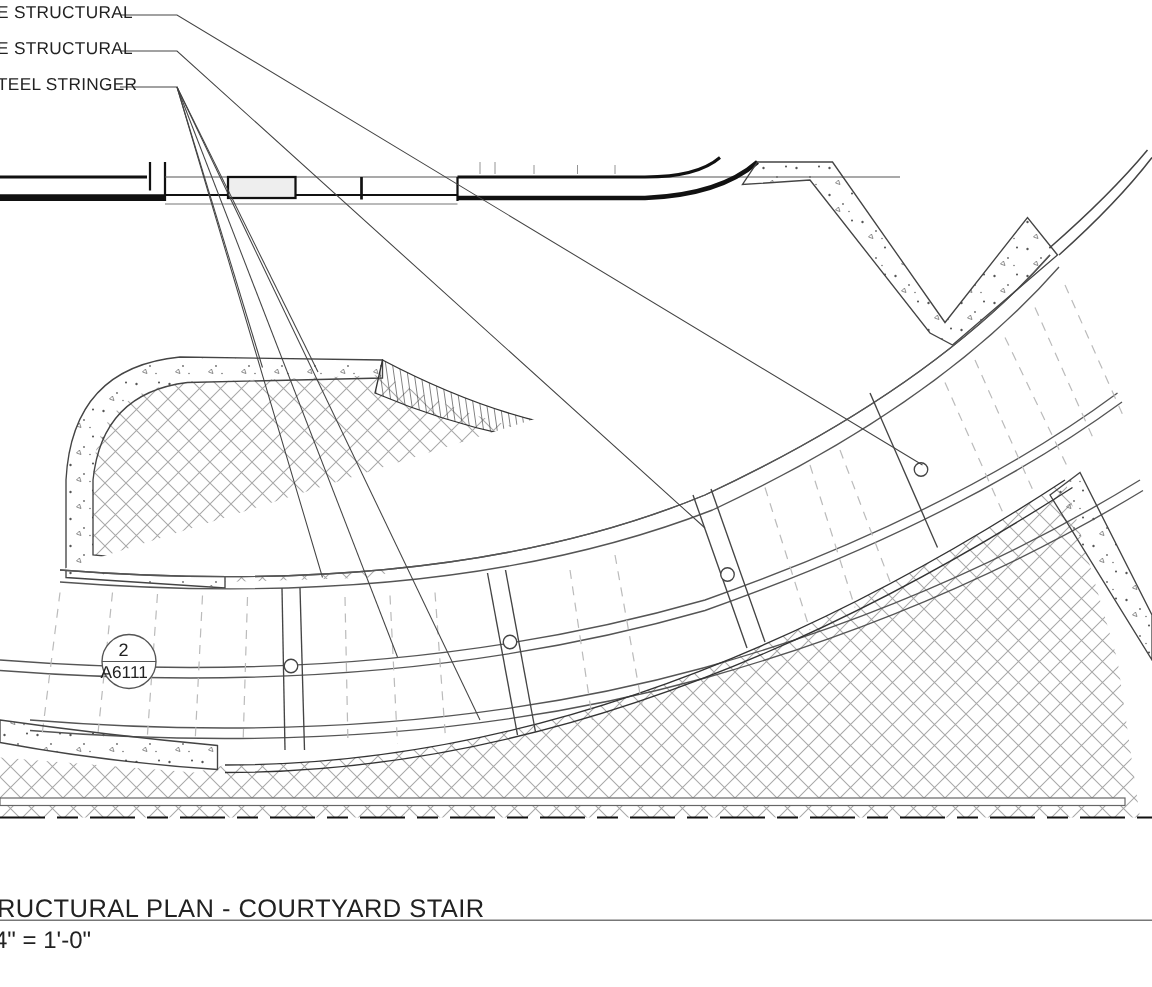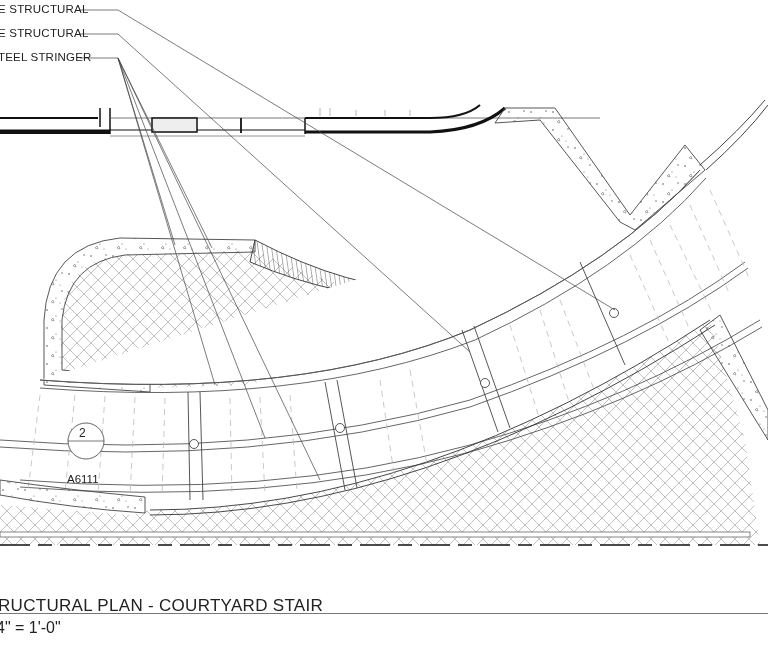--- a/index.html
+++ b/index.html
@@ -3,21 +3,21 @@
   <meta charset="utf-8">
   <style>
     html, body { margin: 0; padding: 0; background: #ffffff; }
     body { width: 768px; height: 658px; overflow: hidden; position: relative; font-family: "Liberation Sans", sans-serif; }
     #canvas { position: absolute; left: 0; top: 0; width: 768px; height: 658px; }
     .callout { position: absolute; font-size: 11.5px; color: #222; letter-spacing: 0.2px; white-space: nowrap; }
     .title { position: absolute; left: -2px; top: 596px; font-size: 17px; color: #222; letter-spacing: 0.3px; white-space: nowrap; }
     .scale { position: absolute; left: -4px; top: 619px; font-size: 16px; color: #222; white-space: nowrap; }
     .title-rule { position: absolute; left: 0; top: 613px; width: 768px; height: 1px; background: #777; }
     .tag-num { position: absolute; left: 79px; top: 426px; font-size: 12px; color: #222; }
-    .tag-ref { position: absolute; left: 67px; top: 443px; font-size: 11.5px; color: #222; margin-top: 30px; }
+    .tag-ref { position: absolute; left: 67px; top: 443px; font-size: 11.5px; color: #222; }
   </style>
 </head>
 <body>
 
 <svg id="canvas" viewBox="0 0 768 658" xmlns="http://www.w3.org/2000/svg">
   <defs>
     <pattern id="xhatch" patternUnits="userSpaceOnUse" width="14" height="14">
       <path d="M0 0 L14 14 M14 0 L0 14" stroke="#a8a8a8" stroke-width="0.7" fill="none"></path>
     </pattern>
     <pattern id="treads" patternUnits="userSpaceOnUse" width="4.5" height="40" patternTransform="rotate(-8)">

